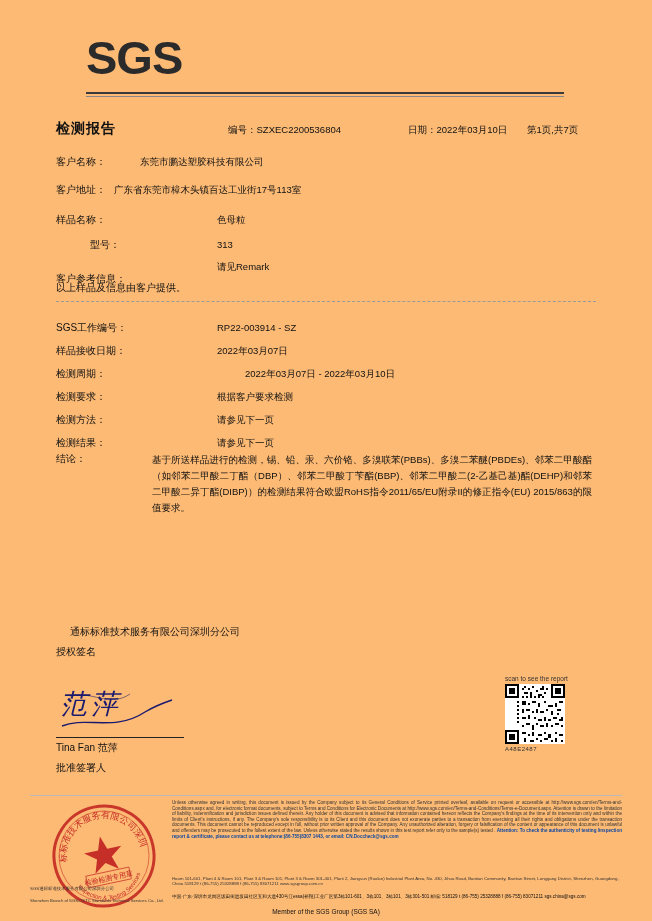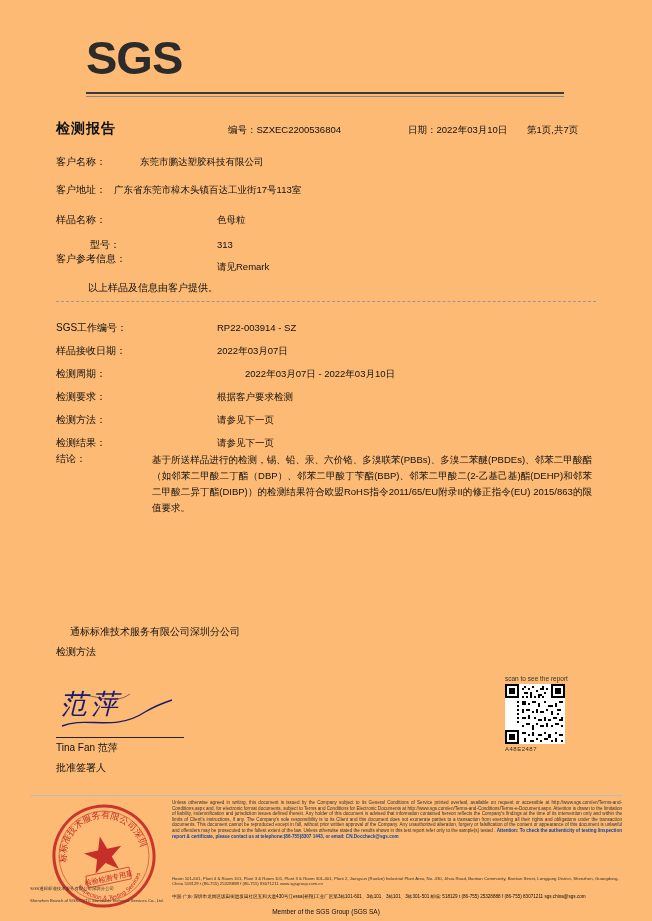--- a/index.html
+++ b/index.html
@@ -86,21 +86,20 @@
   .field-value {
     position: absolute;
     font-size: 9.5px;
     color: #111;
     white-space: nowrap;
   }
   .note {
     position: absolute;
     font-size: 10px;
     color: #111;
-    margin-left: 32px;
   }
   .dashed {
     position: absolute;
     left: 56px;
     top: 301px;
     width: 540px;
     border-top: 1px dashed #9a9a9a;
   }
   .concl-label {
     position: absolute;
@@ -285,21 +284,21 @@
 
   <div class="field-label" style="left:56px; top:183px;">客户地址：</div>
   <div class="field-value" style="left:114px; top:184px;">广东省东莞市樟木头镇百达工业街17号113室</div>
 
   <div class="field-label" style="left:56px; top:213px;">样品名称：</div>
   <div class="field-value" style="left:217px; top:214px;">色母粒</div>
 
   <div class="field-label" style="left:56px; top:238px;margin-left:34px;">型号：</div>
   <div class="field-value" style="left:217px; top:239px;">313</div>
 
-  <div class="field-label" style="left:56px; top:252px;">客户参考信息：</div>
+  <div class="field-label" style="left:56px; top:272px;">客户参考信息：</div>
   <div class="field-value" style="left:217px; top:261px;">请见Remark</div>
 
   <div class="note" style="left:56px; top:281px;">以上样品及信息由客户提供。</div>
 
   <div class="dashed"></div>
 
   <div class="field-label" style="left:56px; top:321px;">SGS工作编号：</div>
   <div class="field-value" style="left:217px; top:322px;">RP22-003914 - SZ</div>
 
   <div class="field-label" style="left:56px; top:344px;">样品接收日期：</div>
@@ -314,21 +313,21 @@
   <div class="field-label" style="left:56px; top:413px;">检测方法：</div>
   <div class="field-value" style="left:217px; top:414px;">请参见下一页</div>
 
   <div class="field-label" style="left:56px; top:436px;">检测结果：</div>
   <div class="field-value" style="left:217px; top:437px;">请参见下一页</div>
 
   <div class="concl-label">结论：</div>
   <div class="concl-text">基于所送样品进行的检测，锡、铅、汞、六价铬、多溴联苯(PBBs)、多溴二苯醚(PBDEs)、邻苯二甲酸酯（如邻苯二甲酸二丁酯（DBP）、邻苯二甲酸丁苄酯(BBP)、邻苯二甲酸二(2-乙基己基)酯(DEHP)和邻苯二甲酸二异丁酯(DIBP)）的检测结果符合欧盟RoHS指令2011/65/EU附录II的修正指令(EU) 2015/863的限值要求。</div>
 
   <div class="company-line">通标标准技术服务有限公司深圳分公司</div>
-  <div class="sign-line">检测方法</div>
+  <div class="sign-line">授权签名</div>
 
   <div class="signature">
     <span>范萍</span>
     <svg width="120" height="48" viewBox="0 0 120 48">
       <path d="M2 40 C 25 30, 55 46, 85 26 C 95 20, 100 18, 112 14" stroke="#1a1a6e" stroke-width="1.4" fill="none"></path>
       <path d="M10 10 C 30 4, 50 22, 70 8" stroke="#1a1a6e" stroke-width="1" fill="none" opacity="0.55"></path>
     </svg>
   </div>
 
   <div class="sig-underline"></div>

